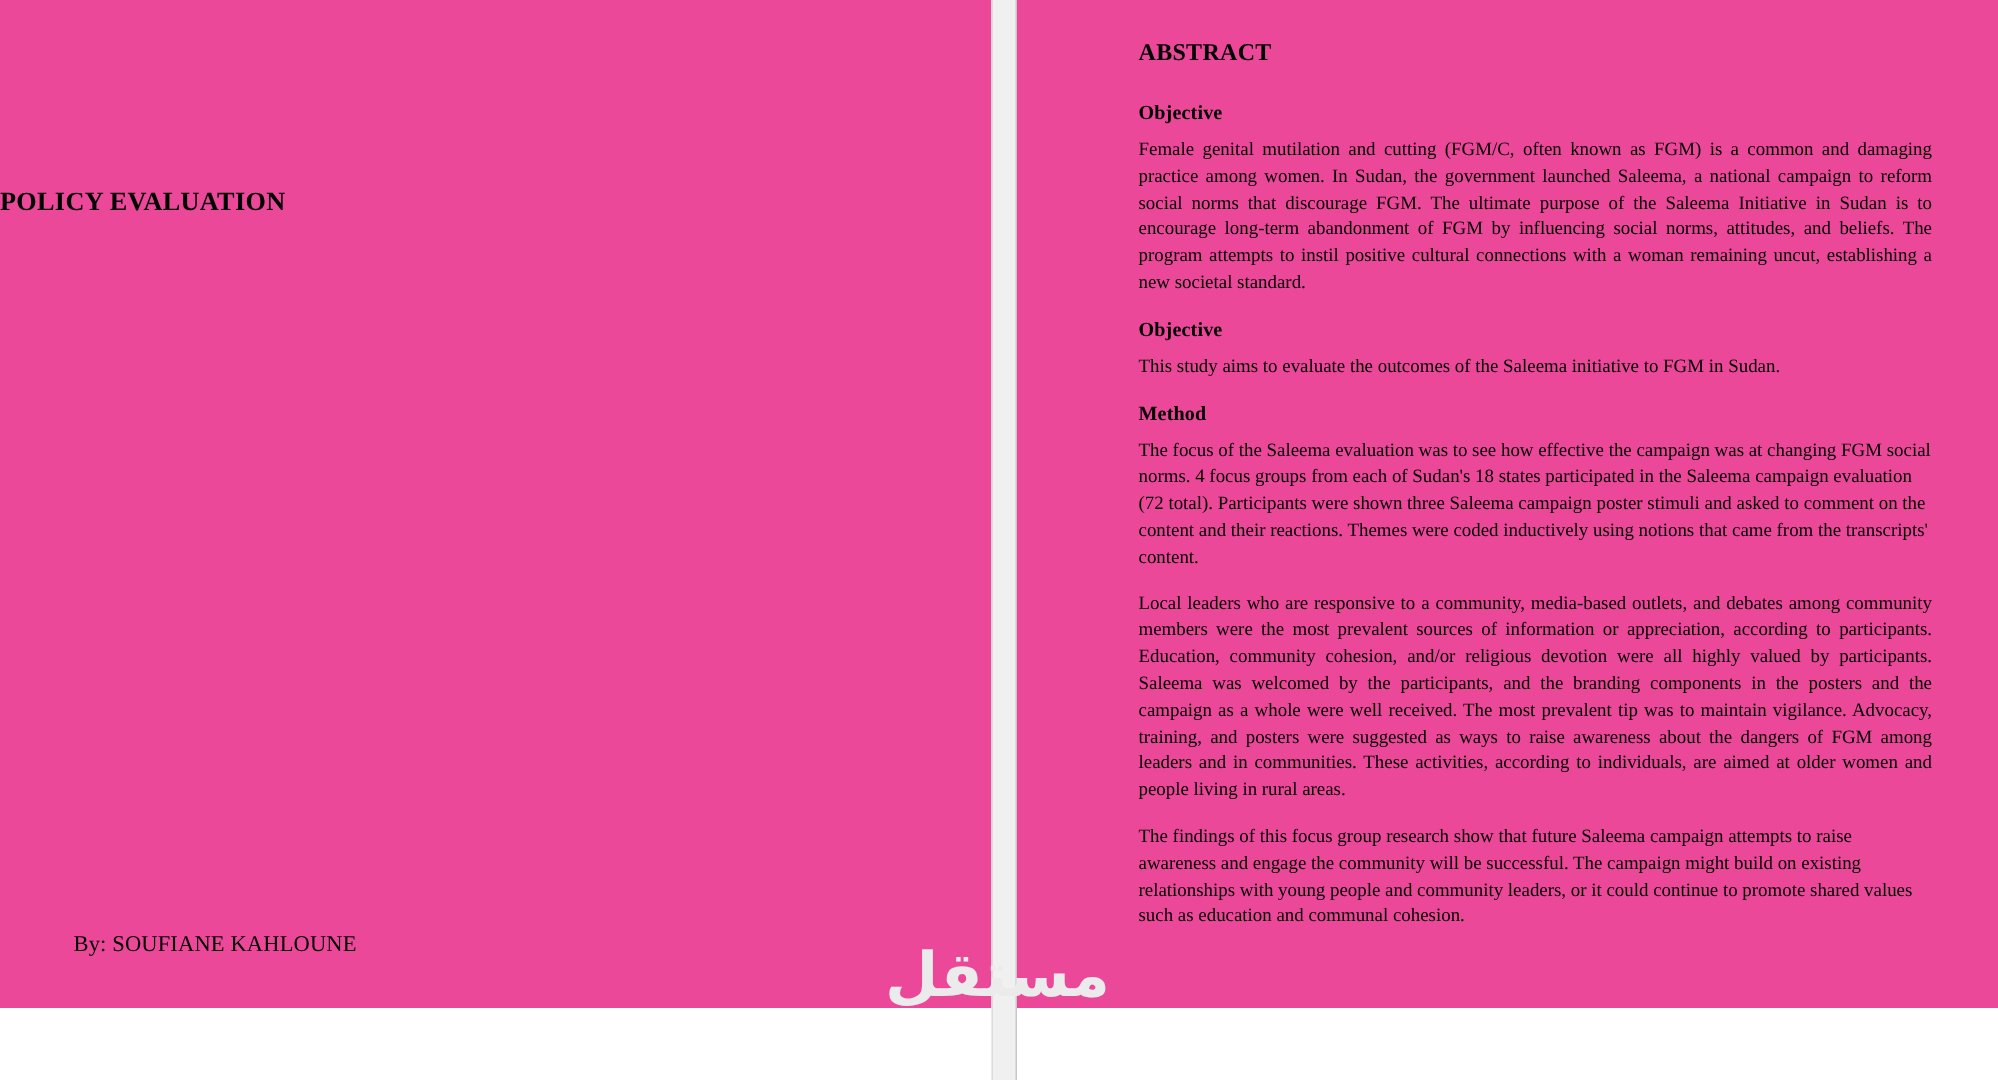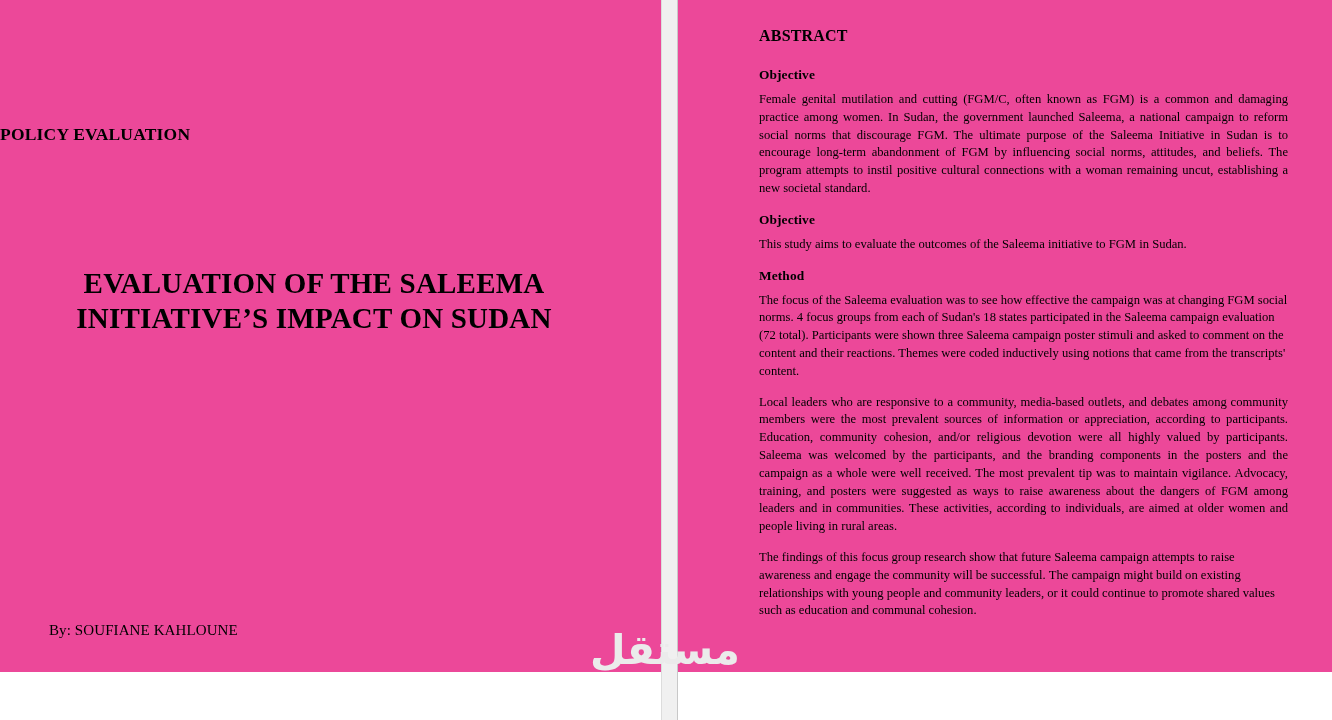--- a/index.html
+++ b/index.html
@@ -177,24 +177,20 @@
 </head>
 <body>
 
 <div class="doc-viewport">
 
   <div class="page page-left">
     <div class="cover-inner">
 
       <div class="cover-kicker">POLICY EVALUATION</div>
 
-      <div class="cover-title">
-        <span class="title-line">EVALUATION OF THE SALEEMA</span>
-        <span class="title-line">INITIATIVE’S IMPACT ON SUDAN</span>
-      </div>
 
       <div class="cover-author">By: SOUFIANE KAHLOUNE</div>
 
     </div>
   </div>
 
   <div class="page-gutter"></div>
 
   <div class="page page-right">
     <div class="abstract-inner">

